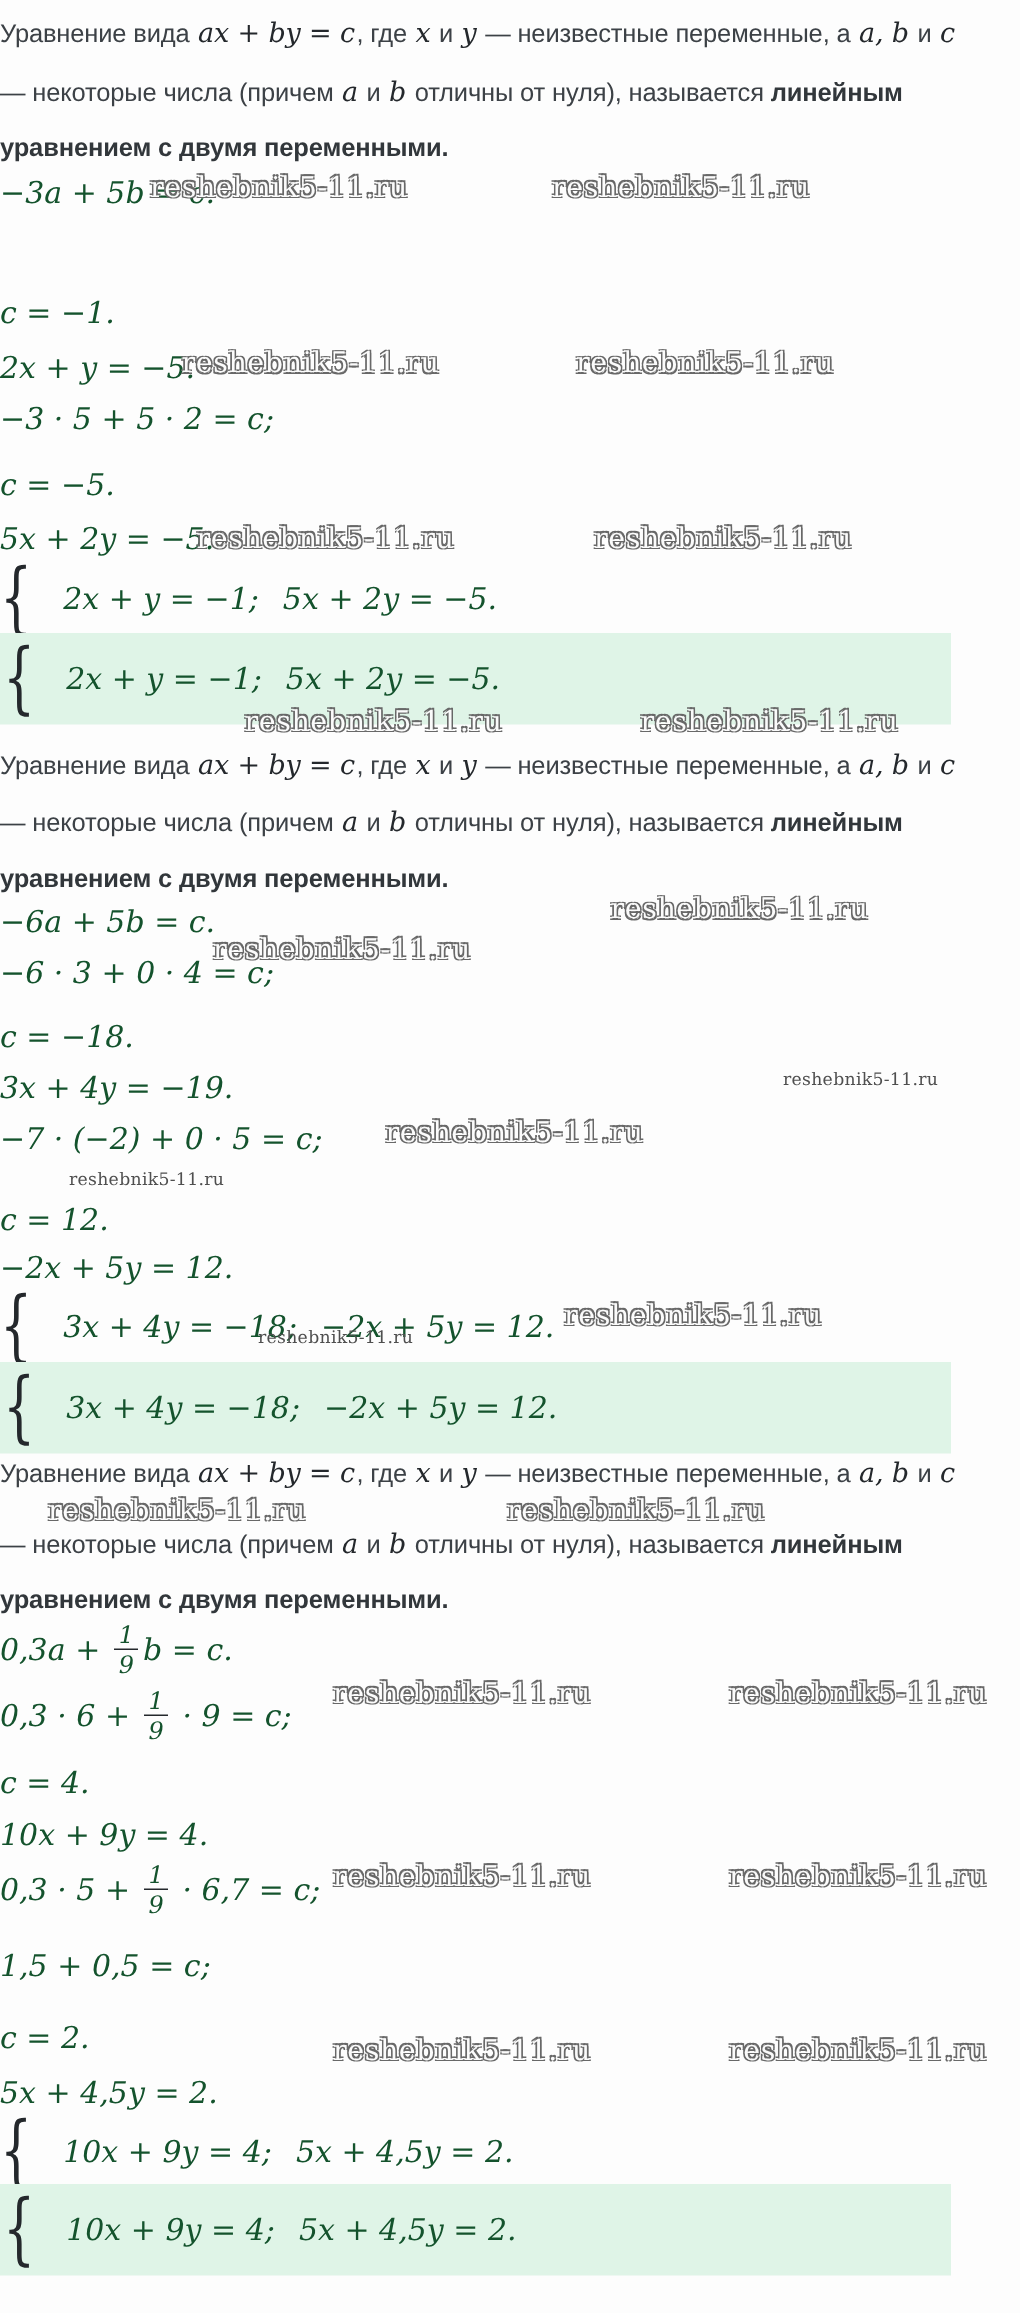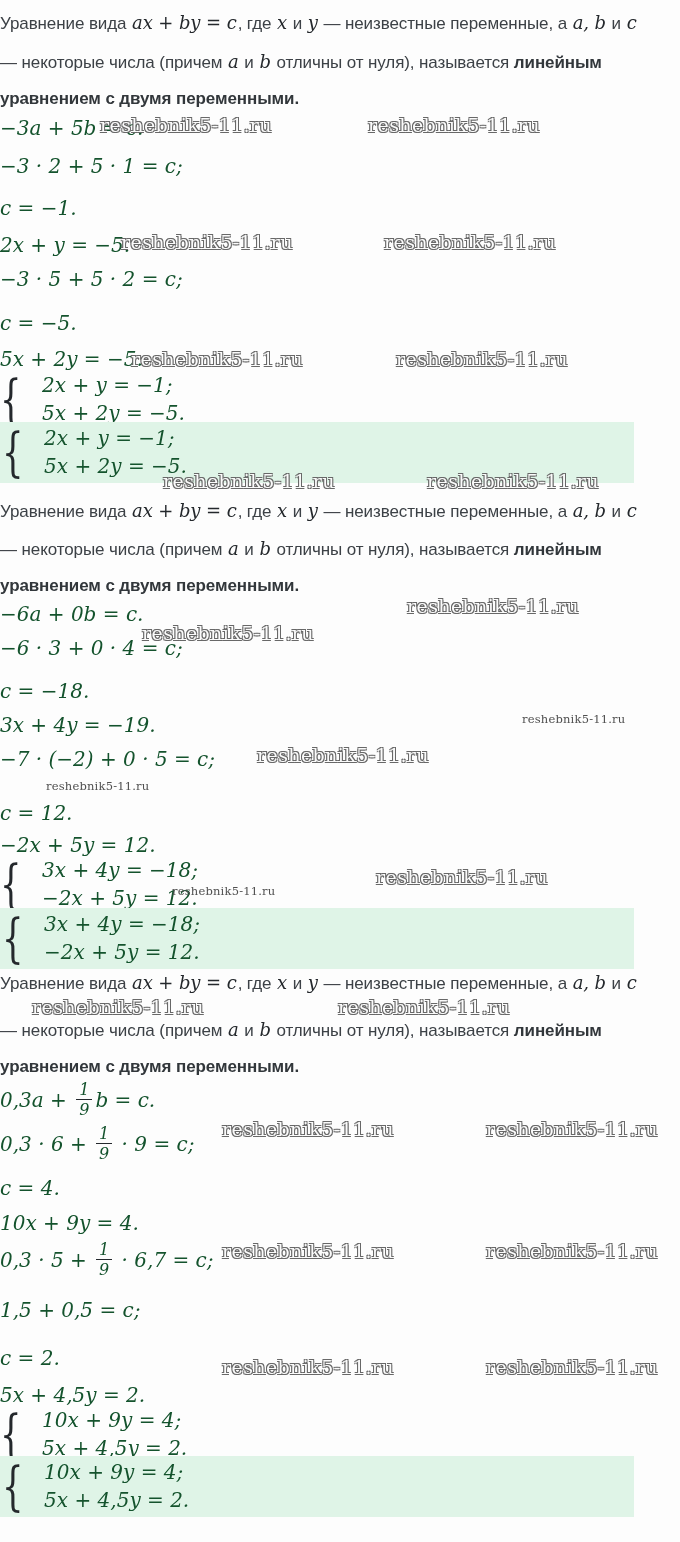--- a/index.html
+++ b/index.html
@@ -10,38 +10,37 @@
   .pbold{font-weight:bold;color:#32373b;}
   .mi{font-family:"DejaVu Serif",serif;font-style:italic;font-size:18px;color:#24282c;margin:0 1px;}
   .math{font-family:"DejaVu Serif",serif;font-style:italic;font-size:20px;color:#14532d;}
   .frac{display:inline-flex;flex-direction:column;text-align:center;vertical-align:middle;
         font-size:16px;line-height:1.2;margin:0 3px;position:relative;top:-2px;}
   .fnum{border-bottom:1.5px solid #24282c;padding:0 3px;}
   .fden{padding:0 3px;}
   .sys{position:absolute;left:0;display:flex;align-items:center;gap:9px;}
   .brace{font-family:"DejaVu Serif",serif;font-size:52px;font-weight:400;color:#24282c;
          line-height:1;transform:scaleX(.65);transform-origin:left center;}
-  .eqs{display:flex;flex-direction:column;gap:4px;}
+  .eqs{display:flex;flex-direction:row;gap:16px;}
   .green{background:#dff4e7;width:632px;padding:4px 0 5px 2px;}
   .wm{position:absolute;font-family:"DejaVu Serif",serif;font-weight:normal;white-space:nowrap;}
   .wm-l{font-size:19px;letter-spacing:.4px;color:#fbfbfb;
         text-shadow:-1px -1px 0 #686868,1px -1px 0 #686868,-1px 1px 0 #686868,1px 1px 0 #686868;}
   .wm-s{font-size:11.5px;color:#4f4f4f;letter-spacing:.2px;}
 </style>
 </head>
 <body>
 
 <div id="page">
 
   <div class="line para" style="top:12px"><span>Уравнение вида </span><span class="mi">ax + by = c</span><span>, где </span><span class="mi">x</span><span> и </span><span class="mi">y</span><span> — неизвестные переменные, а </span><span class="mi">a, b</span><span> и </span><span class="mi">c</span></div>
   <div class="line para" style="top:51px"><span>— некоторые числа (причем </span><span class="mi">a</span><span> и </span><span class="mi">b</span><span> отличны от нуля), называется </span><span class="pbold">линейным</span></div>
   <div class="line para pbold" style="top:89px">уравнением с двумя переменными.</div>
 
   <div class="line math" style="top:116px">−3a + 5b = c.</div>
-  <div class="line math" style="top:154px">−3 · 2 + 5 · 1 = c;</div>
   <div class="line math" style="top:196px">c = −1.</div>
   <div class="line math" style="top:233px">2x + y = −5.</div>
   <div class="line math" style="top:267px">−3 · 5 + 5 · 2 = c;</div>
   <div class="line math" style="top:311px">c = −5.</div>
   <div class="line math" style="top:347px">5x + 2y = −5.</div>
 
   <div class="sys" style="top:373px">
     <span class="brace">{</span>
     <span class="eqs">
       <span class="math">2x + y = −1;</span>
@@ -53,21 +52,21 @@
     <span class="eqs">
       <span class="math">2x + y = −1;</span>
       <span class="math">5x + 2y = −5.</span>
     </span>
   </div>
 
   <div class="line para" style="top:500px"><span>Уравнение вида </span><span class="mi">ax + by = c</span><span>, где </span><span class="mi">x</span><span> и </span><span class="mi">y</span><span> — неизвестные переменные, а </span><span class="mi">a, b</span><span> и </span><span class="mi">c</span></div>
   <div class="line para" style="top:538px"><span>— некоторые числа (причем </span><span class="mi">a</span><span> и </span><span class="mi">b</span><span> отличны от нуля), называется </span><span class="pbold">линейным</span></div>
   <div class="line para pbold" style="top:576px">уравнением с двумя переменными.</div>
 
-  <div class="line math" style="top:602px">−6a + 0b = c.</div>
+  <div class="line math" style="top:602px">−6a + 5b = c.</div>
   <div class="line math" style="top:636px">−6 · 3 + 0 · 4 = c;</div>
   <div class="line math" style="top:679px">c = −18.</div>
   <div class="line math" style="top:713px">3x + 4y = −19.</div>
   <div class="line math" style="top:747px">−7 · (−2) + 0 · 5 = c;</div>
   <div class="line math" style="top:801px">c = 12.</div>
   <div class="line math" style="top:833px">−2x + 5y = 12.</div>
 
   <div class="sys" style="top:858px">
     <span class="brace">{</span>
     <span class="eqs">

